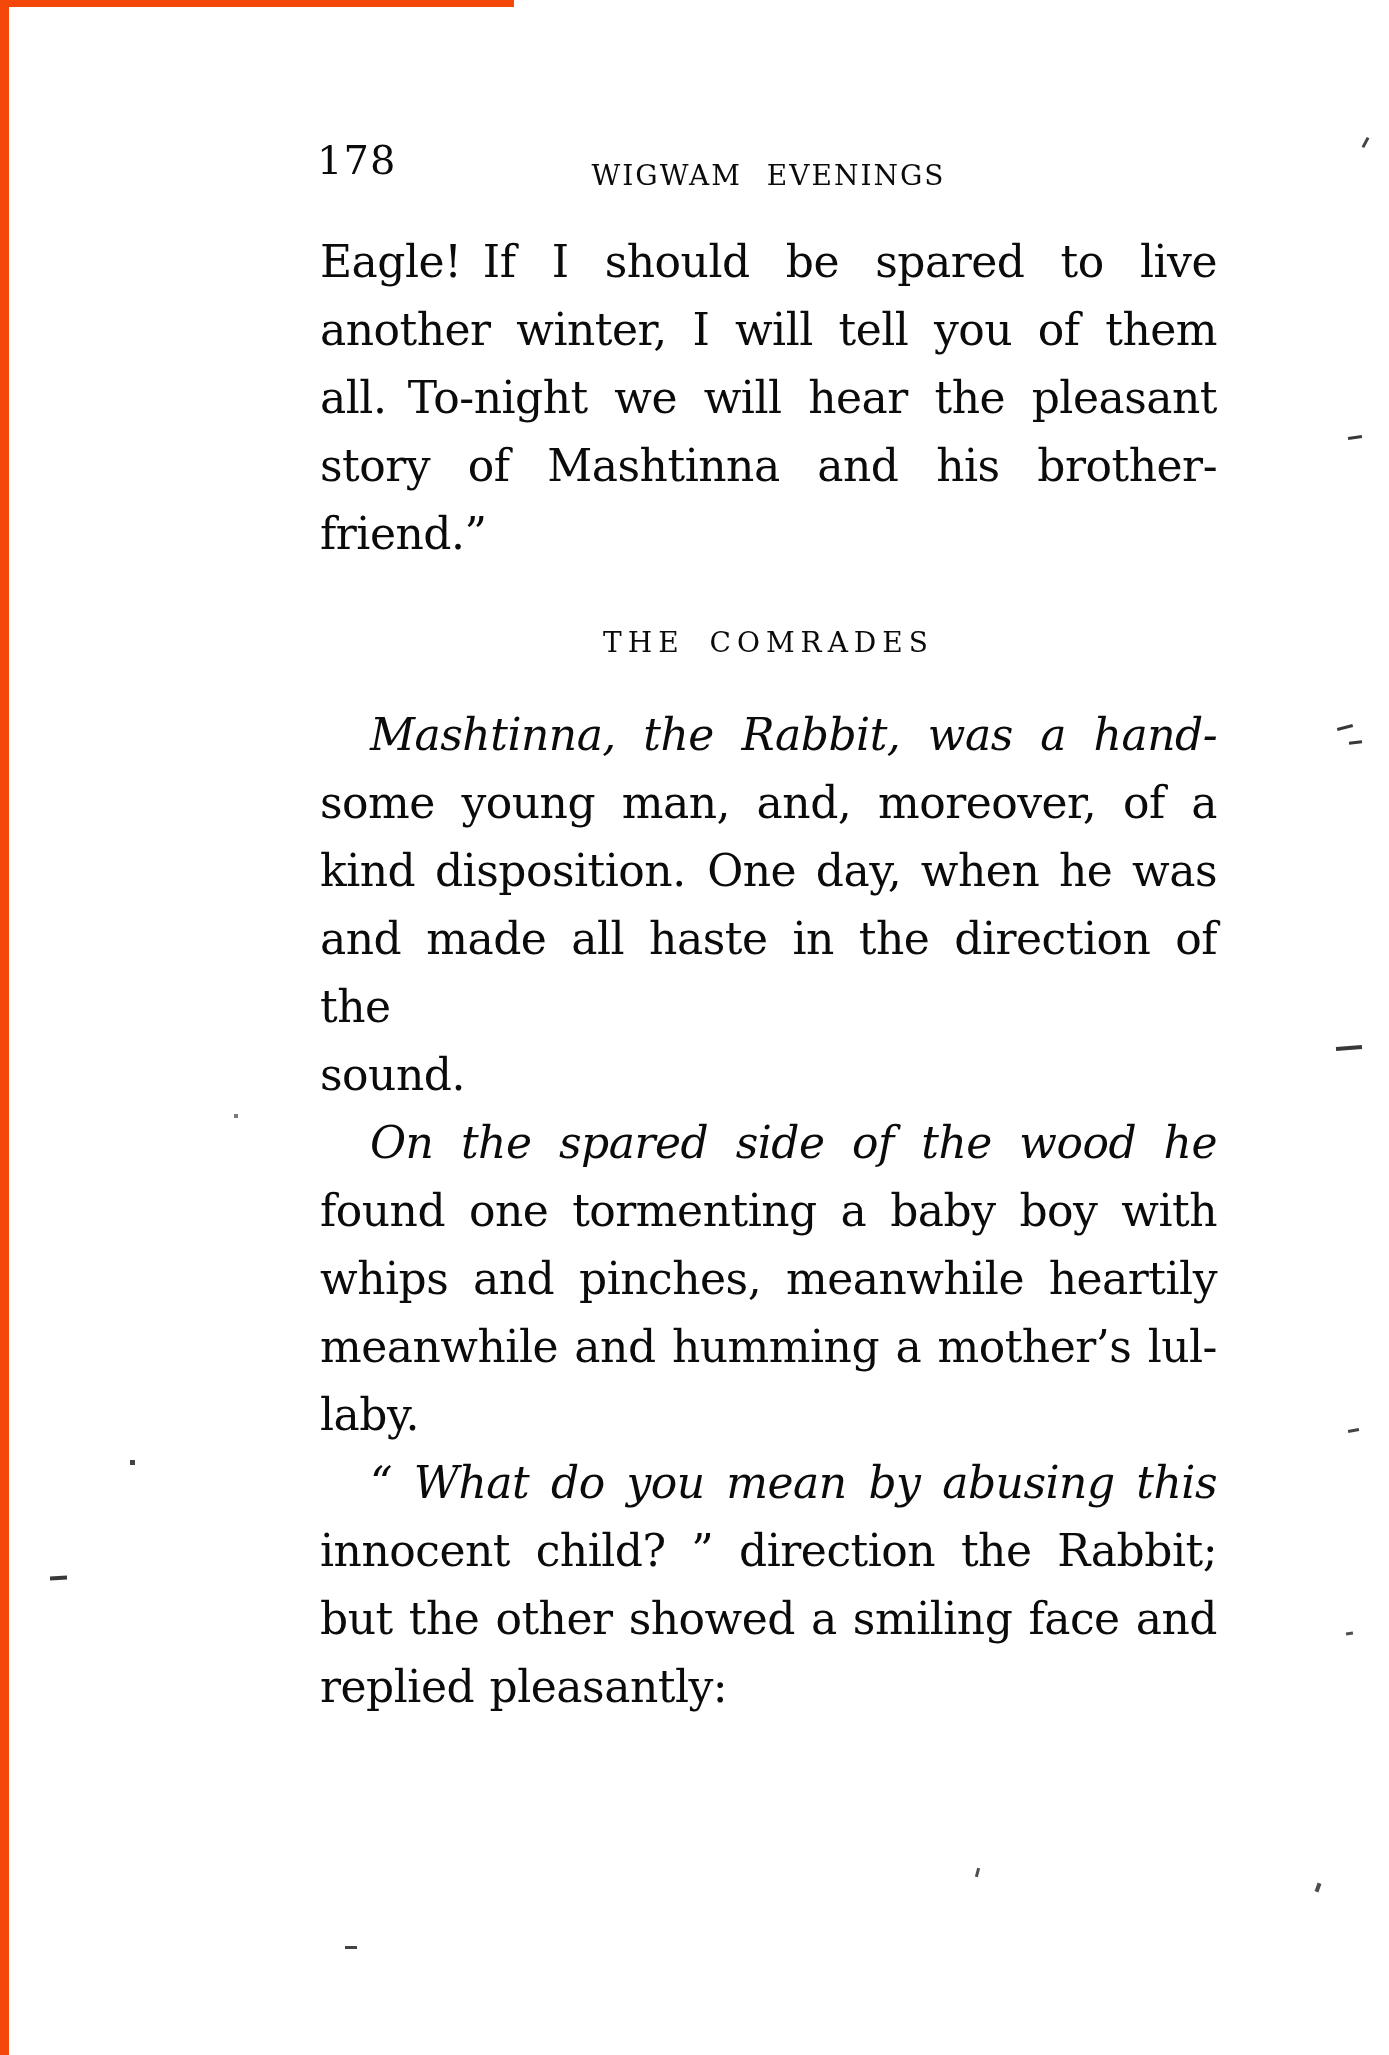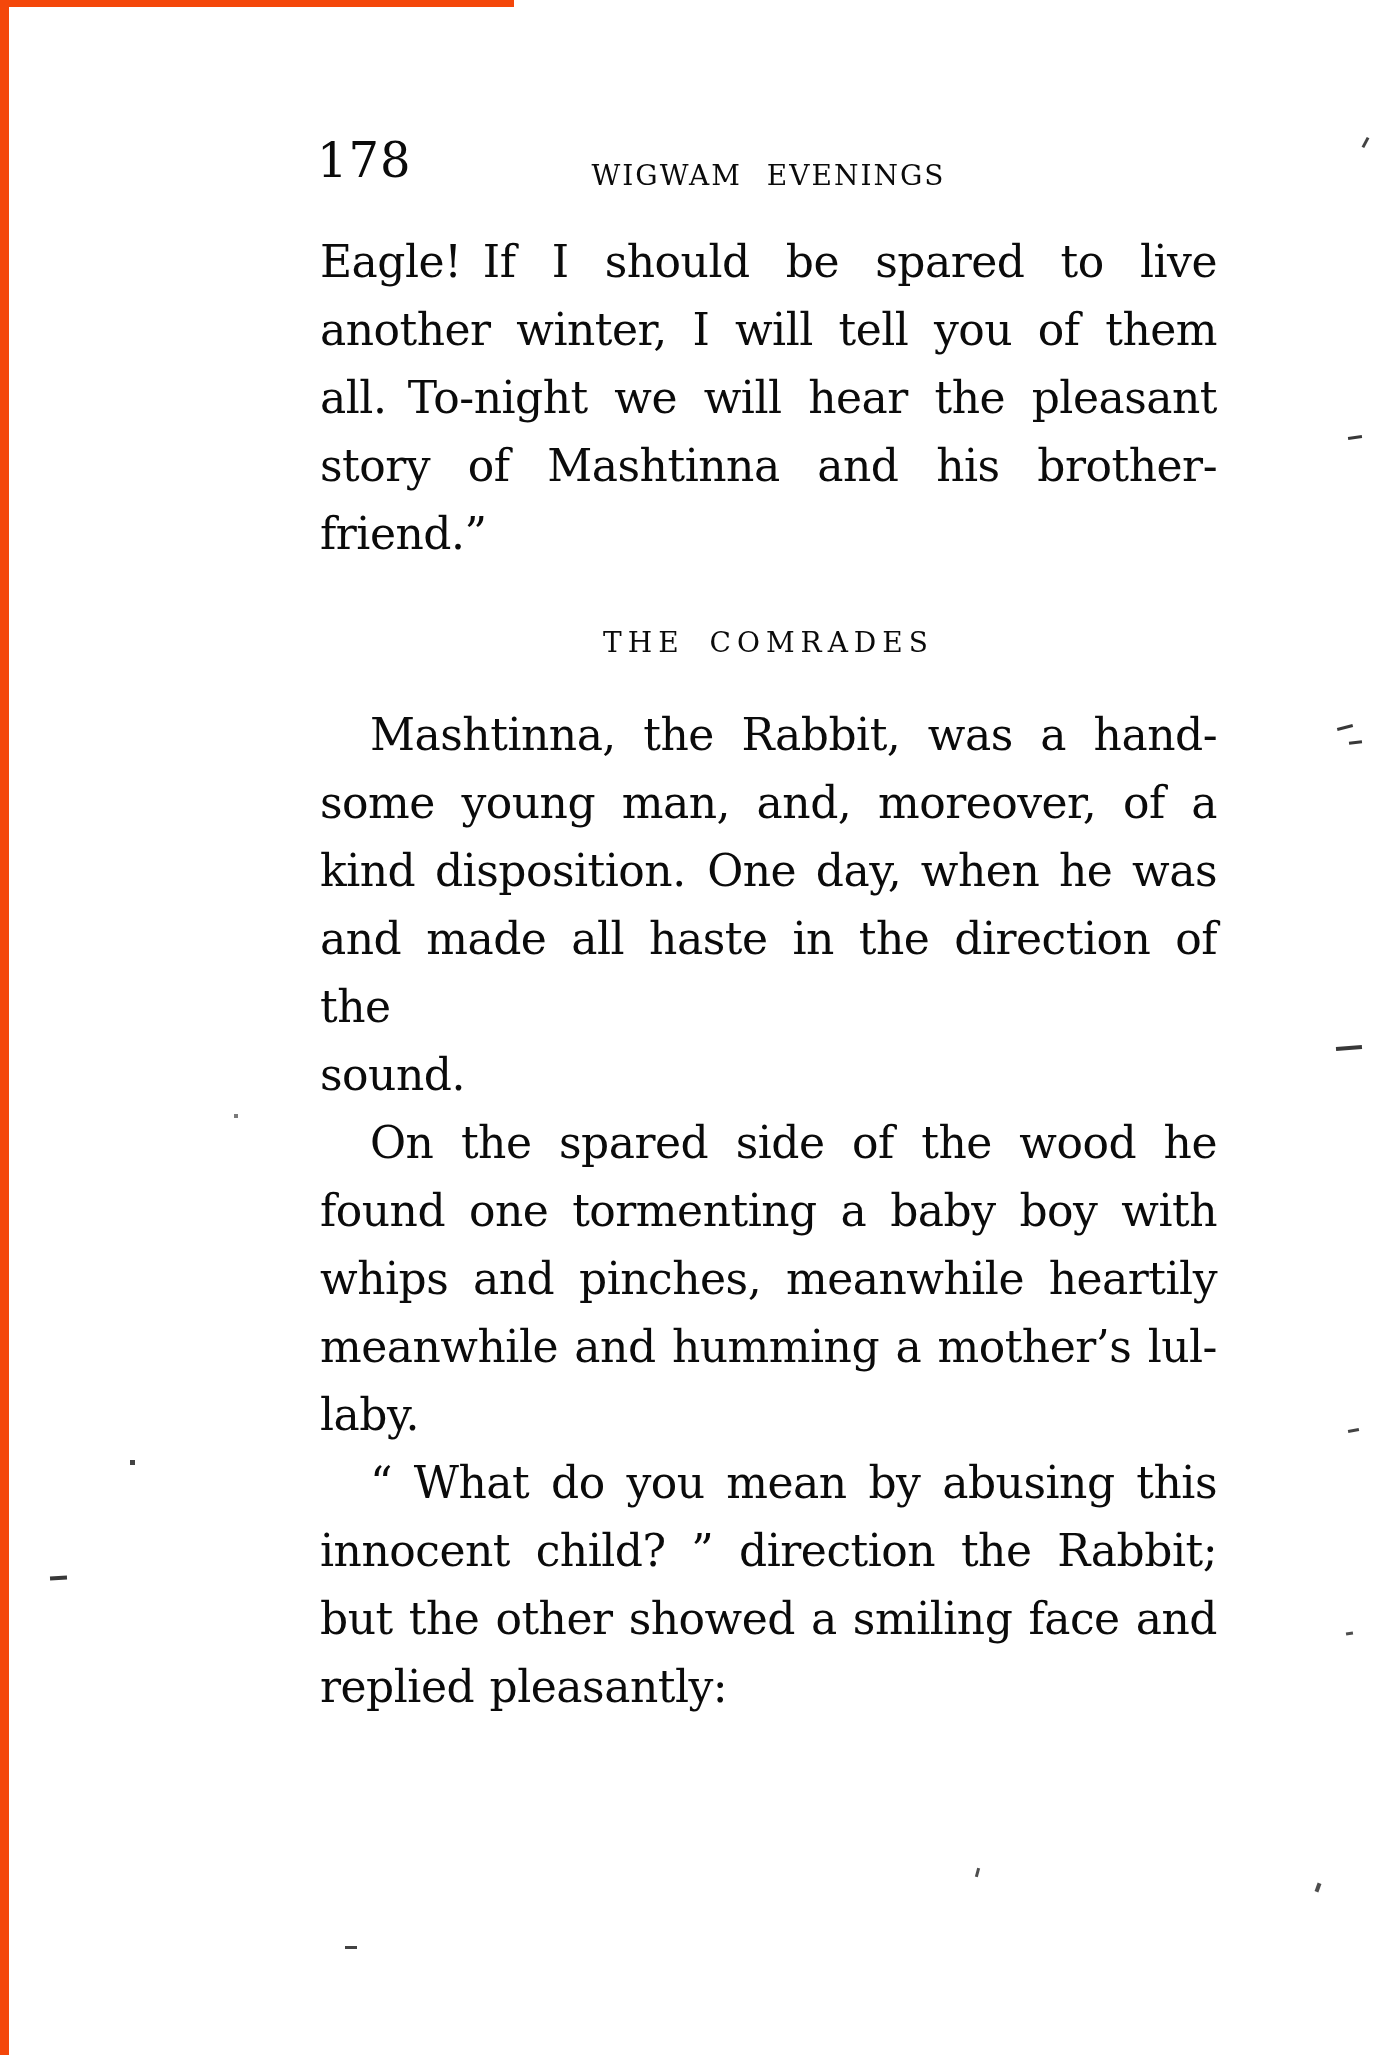--- a/index.html
+++ b/index.html
@@ -13,39 +13,39 @@
     overflow:hidden;
   }
   
   .edge{position:absolute;background:#f4470a;}
   .edge-left{left:0;top:0;width:9px;height:2055px;}
   .edge-top{left:0;top:0;width:514px;height:7px;}
 
   
   .pageno{
     position:absolute;left:317px;top:138px;
-    font-size:48px;line-height:44px;letter-spacing:1px;
+    font-size:40px;line-height:44px;letter-spacing:1px;
   }
   .runtitle{
     position:absolute;left:320px;top:154px;width:897px;
     text-align:center;font-size:28px;line-height:44px;
     letter-spacing:2px;word-spacing:14px;
   }
 
   
   .textcol{
     position:absolute;left:320px;top:216px;width:897px;
     font-size:44px;line-height:68px;letter-spacing:-0.5px;
     word-spacing:2px;
     margin-top:12px;
   }
   .para{margin:0;padding:0;}
   .jline{display:block;text-align:justify;text-align-last:justify;}
   .jline.last{text-align-last:left;}
-  .jline.indent{text-indent:50px;}
+  .jline.indent{text-indent:50px;font-style:italic;}
   .chapter-heading{
     margin:43px 0 26px 0;height:64px;line-height:64px;
     text-align:center;font-size:28px;font-weight:normal;
     letter-spacing:6px;word-spacing:10px;
   }
   
   #specks div{position:absolute;background:#222;}
 </style>
 </head>
 <body>

